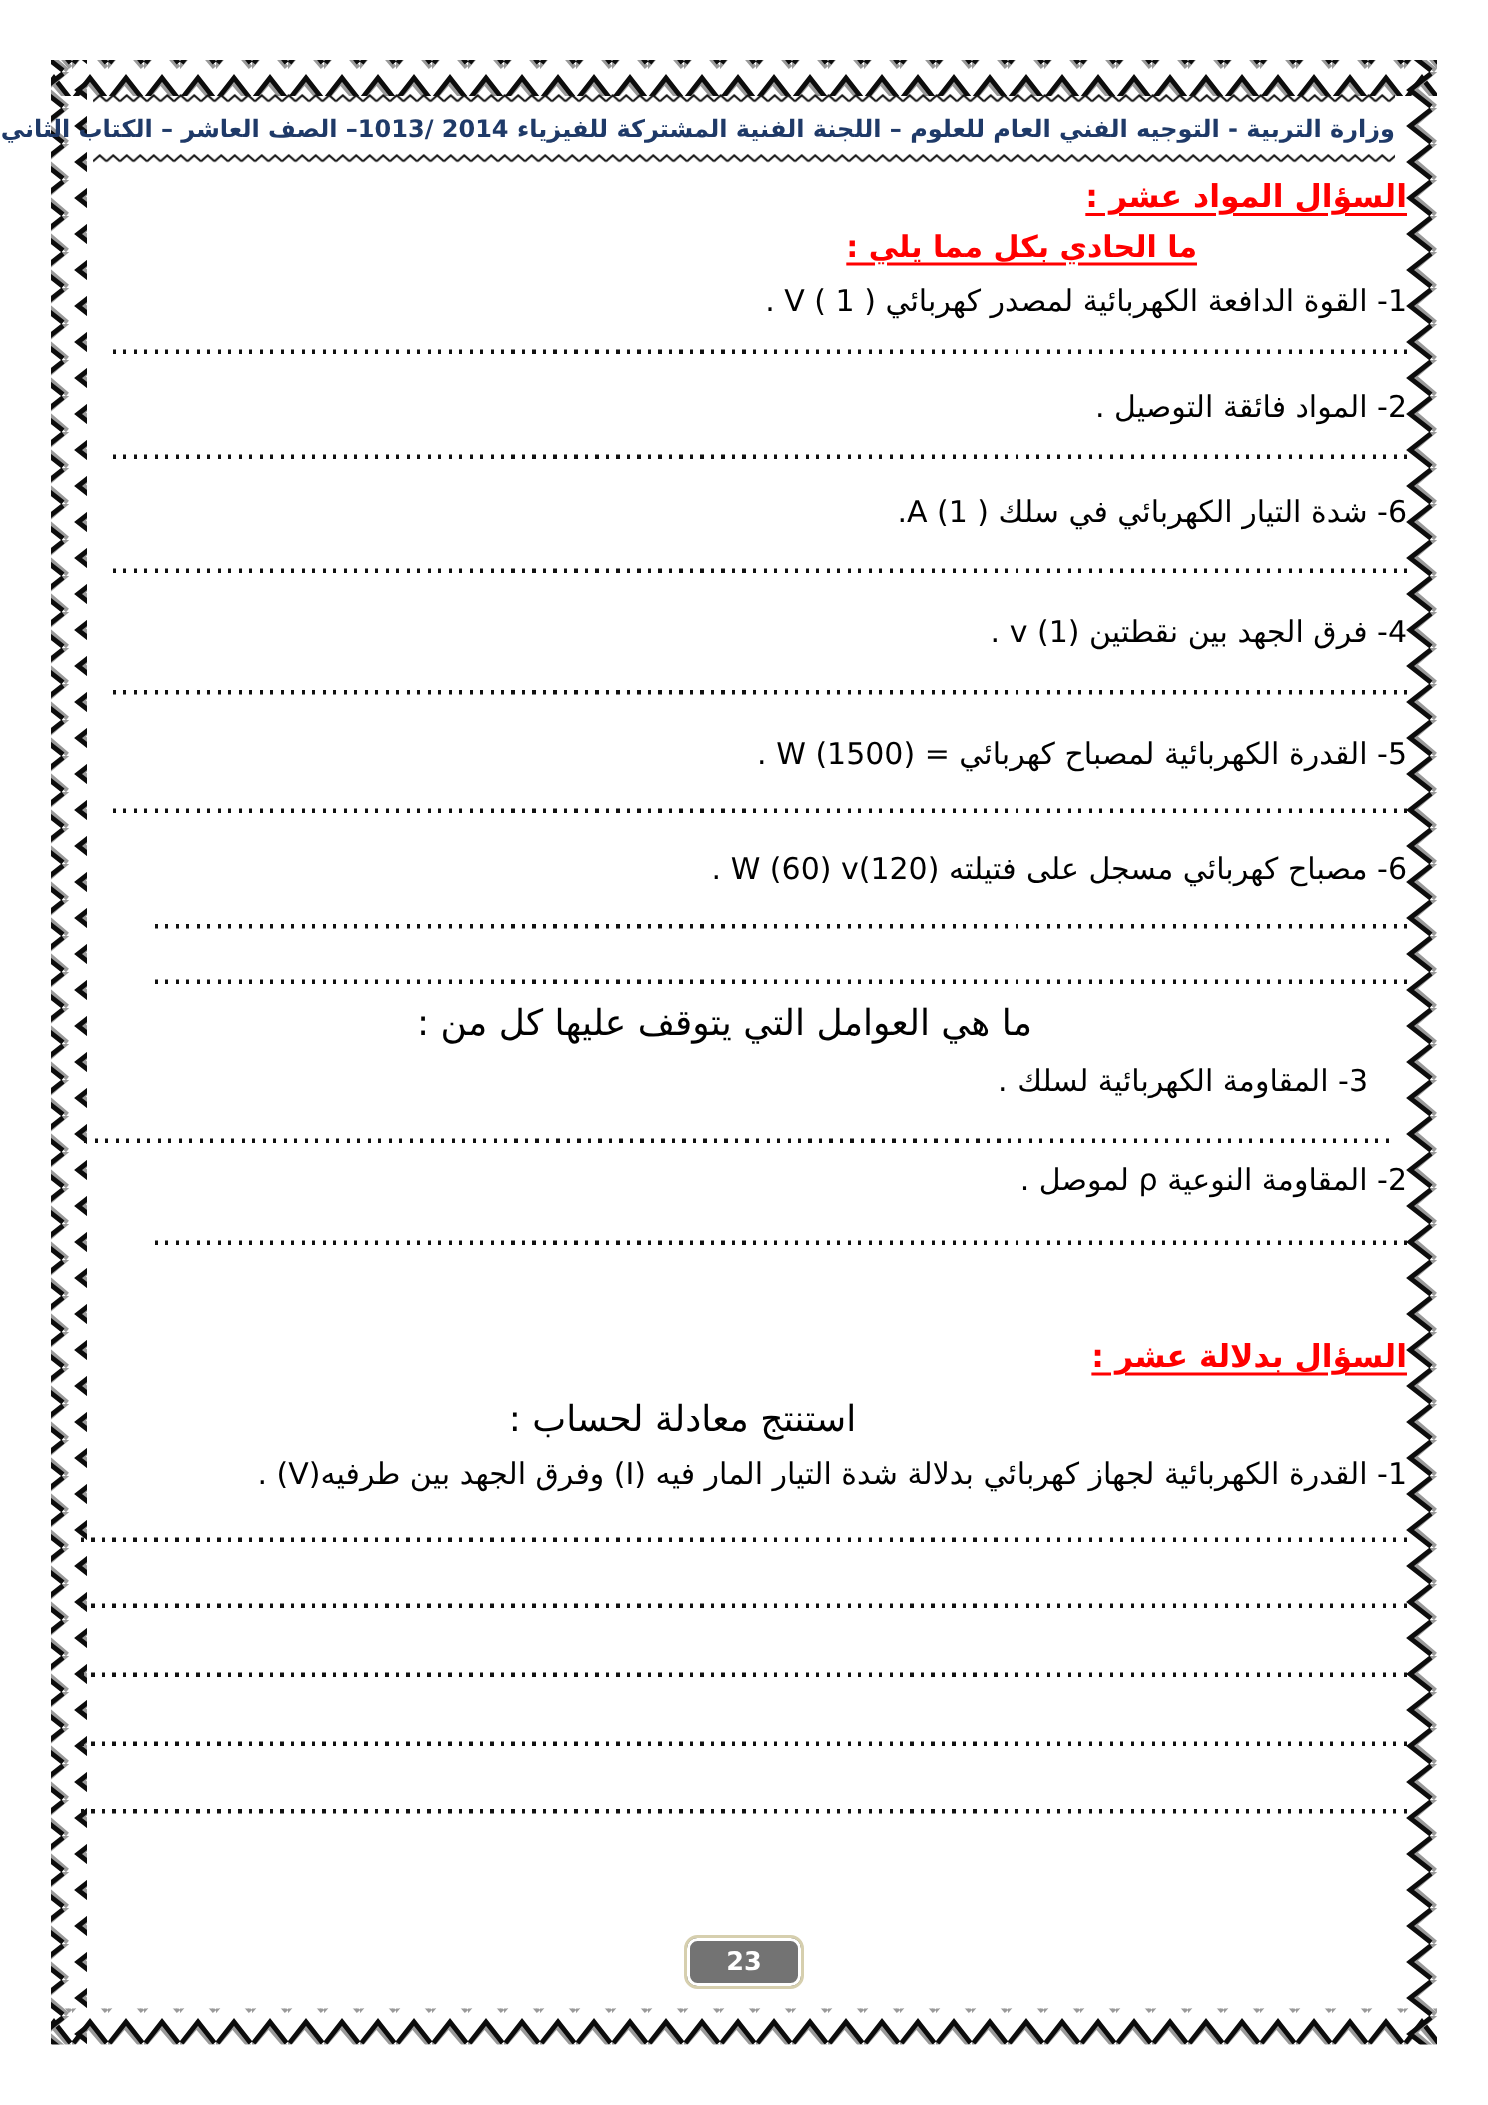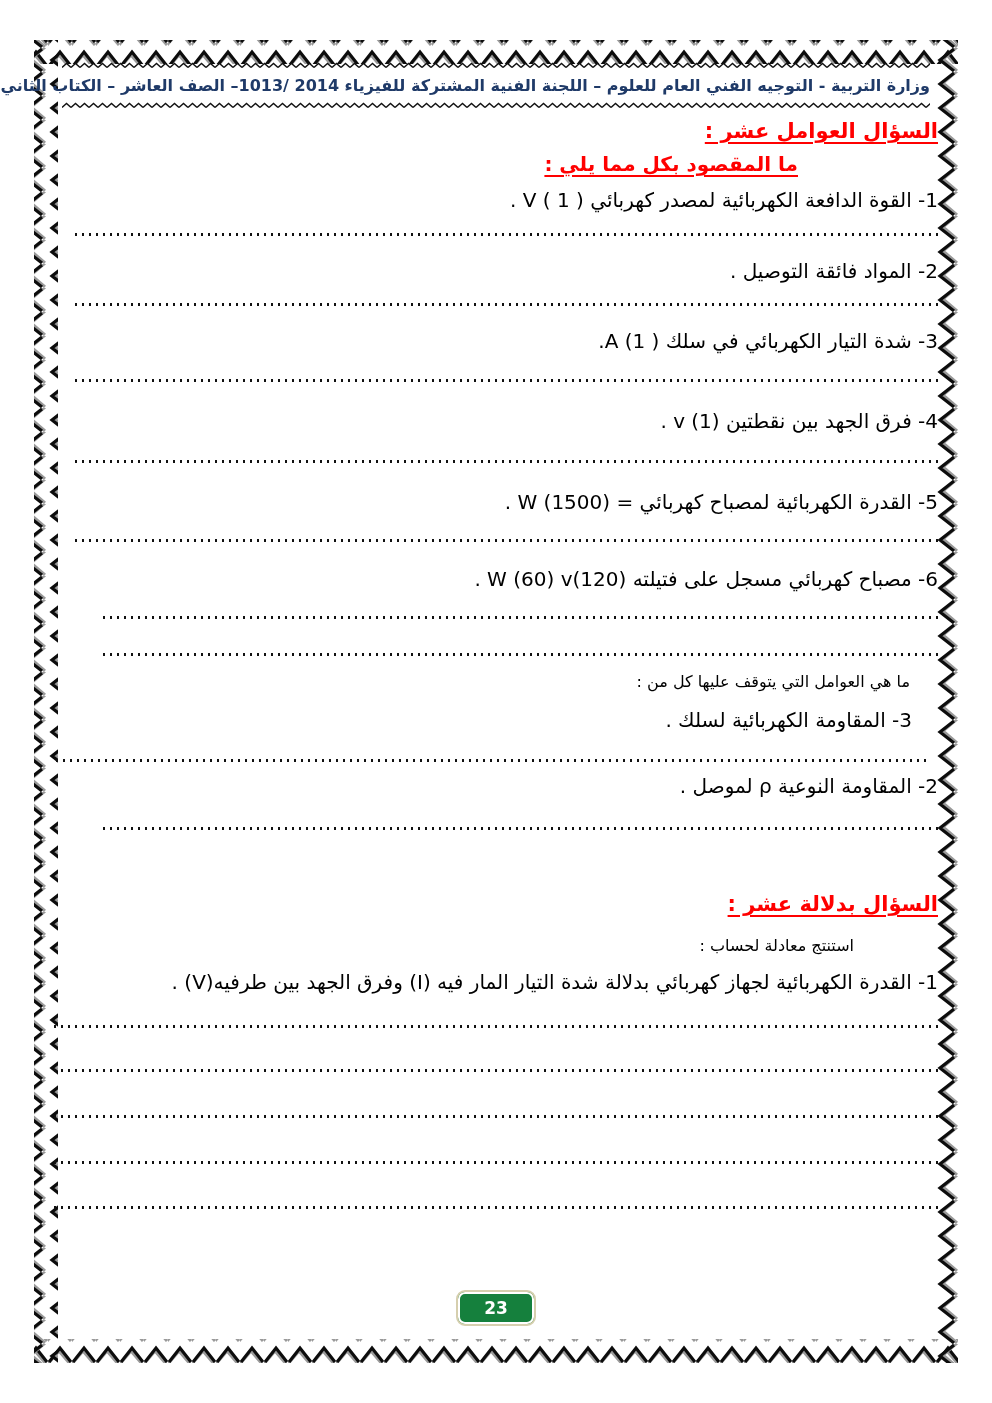--- a/index.html
+++ b/index.html
@@ -42,40 +42,41 @@
   .q-subtitle-red{
     color:#FF0000;
     font-weight:bold;
     font-size:20px;
     line-height:26px;
     text-decoration:underline;
     text-decoration-thickness:2px;
     text-underline-offset:4px;
   }
   .q-subtitle{
-    font-size:16px;
+    font-size:24px;
     line-height:28px;
+    text-align:center;
   }
   .item{
     font-size:20px;
     line-height:28px;
   }
   .dotline{
     height:3px;
     margin-left:16px;
     background:repeating-linear-gradient(to left,#111 0 2px,transparent 2px 7px);
   }
   .dl-wide{margin-left:-2px;}
   .dl-inset{margin-left:42px;}
   .page-badge{
     position:absolute;
     top:1290px;left:50%;
     transform:translateX(-50%);
     width:76px;height:32px;
-    background:#15803d;
+    background:#737373;
     border:2px solid #D6CFAE;
     border-radius:9px;
     box-shadow:inset 0 0 0 2px #ffffff;
     text-align:center;
   }
   .page-badge span{
     display:inline-block;
     margin-top:5px;
     color:#ffffff;
     font-weight:bold;
@@ -115,30 +116,30 @@
       <rect width="100%" height="7" fill="url(#pzt)"></rect>
     </svg>
     <div class="header-text">وزارة التربية  -  التوجيه الفني العام للعلوم –  اللجنة الفنية المشتركة للفيزياء  ⁦1013/ 2014⁩– الصف العاشر – الكتاب الثاني</div>
     <svg class="thin-zz" width="100%" height="7">
       <rect width="100%" height="7" fill="url(#pzt)"></rect>
     </svg>
   </div>
 
   <div class="content">
 
-    <div class="q-title" style="margin-top:6px">السؤال العوامل عشر :</div>
-    <div class="q-subtitle-red" style="margin-top:7px;margin-right:140px">ما المقصود بكل مما يلي :</div>
+    <div class="q-title" style="margin-top:6px">السؤال المواد عشر :</div>
+    <div class="q-subtitle-red" style="margin-top:7px;margin-right:140px">ما الحادي بكل مما يلي :</div>
 
     <div class="item" style="margin-top:9px">1- القوة الدافعة الكهربائية لمصدر كهربائي  V ( 1 ) .</div>
     <div class="dotline" style="margin-top:19px"></div>
 
     <div class="item" style="margin-top:21px">2- المواد فائقة التوصيل .</div>
     <div class="dotline" style="margin-top:18px"></div>
 
-    <div class="item" style="margin-top:21px">3- شدة التيار الكهربائي في سلك  A (1 ).</div>
+    <div class="item" style="margin-top:21px">6- شدة التيار الكهربائي في سلك  A (1 ).</div>
     <div class="dotline" style="margin-top:24px"></div>
 
     <div class="item" style="margin-top:25px">4- فرق الجهد بين نقطتين  v (1) .</div>
     <div class="dotline" style="margin-top:25px"></div>
 
     <div class="item" style="margin-top:25px">5- القدرة الكهربائية لمصباح كهربائي = W (1500) .</div>
     <div class="dotline" style="margin-top:23px"></div>
 
     <div class="item" style="margin-top:23px">6- مصباح كهربائي مسجل على فتيلته W (60) v(120) .</div>
     <div class="dotline dl-inset" style="margin-top:23px"></div>

